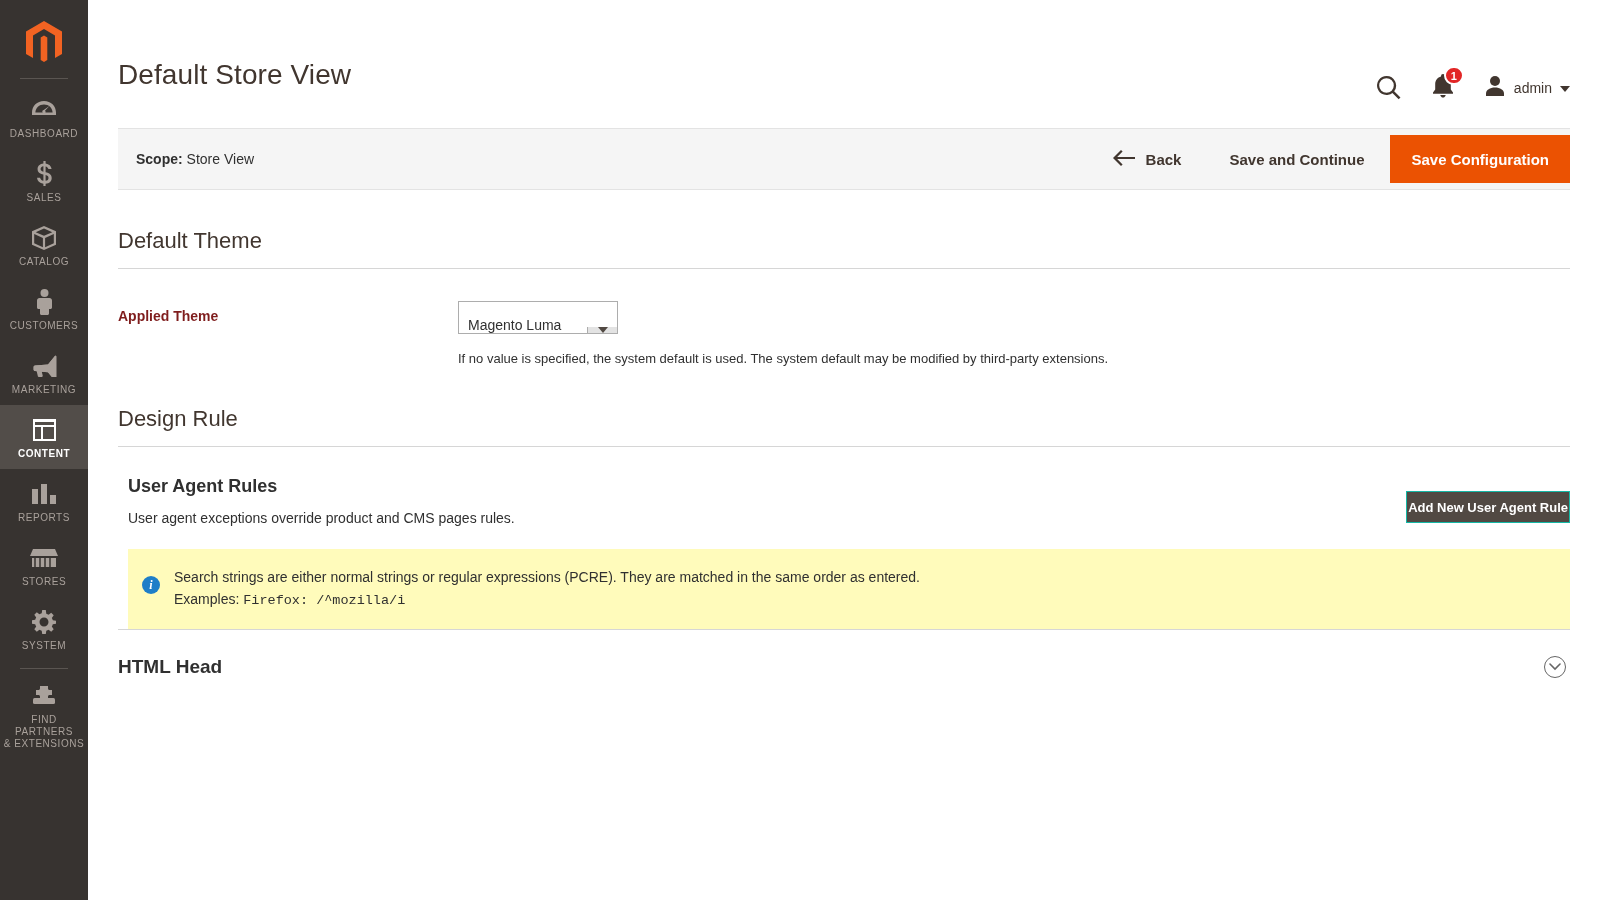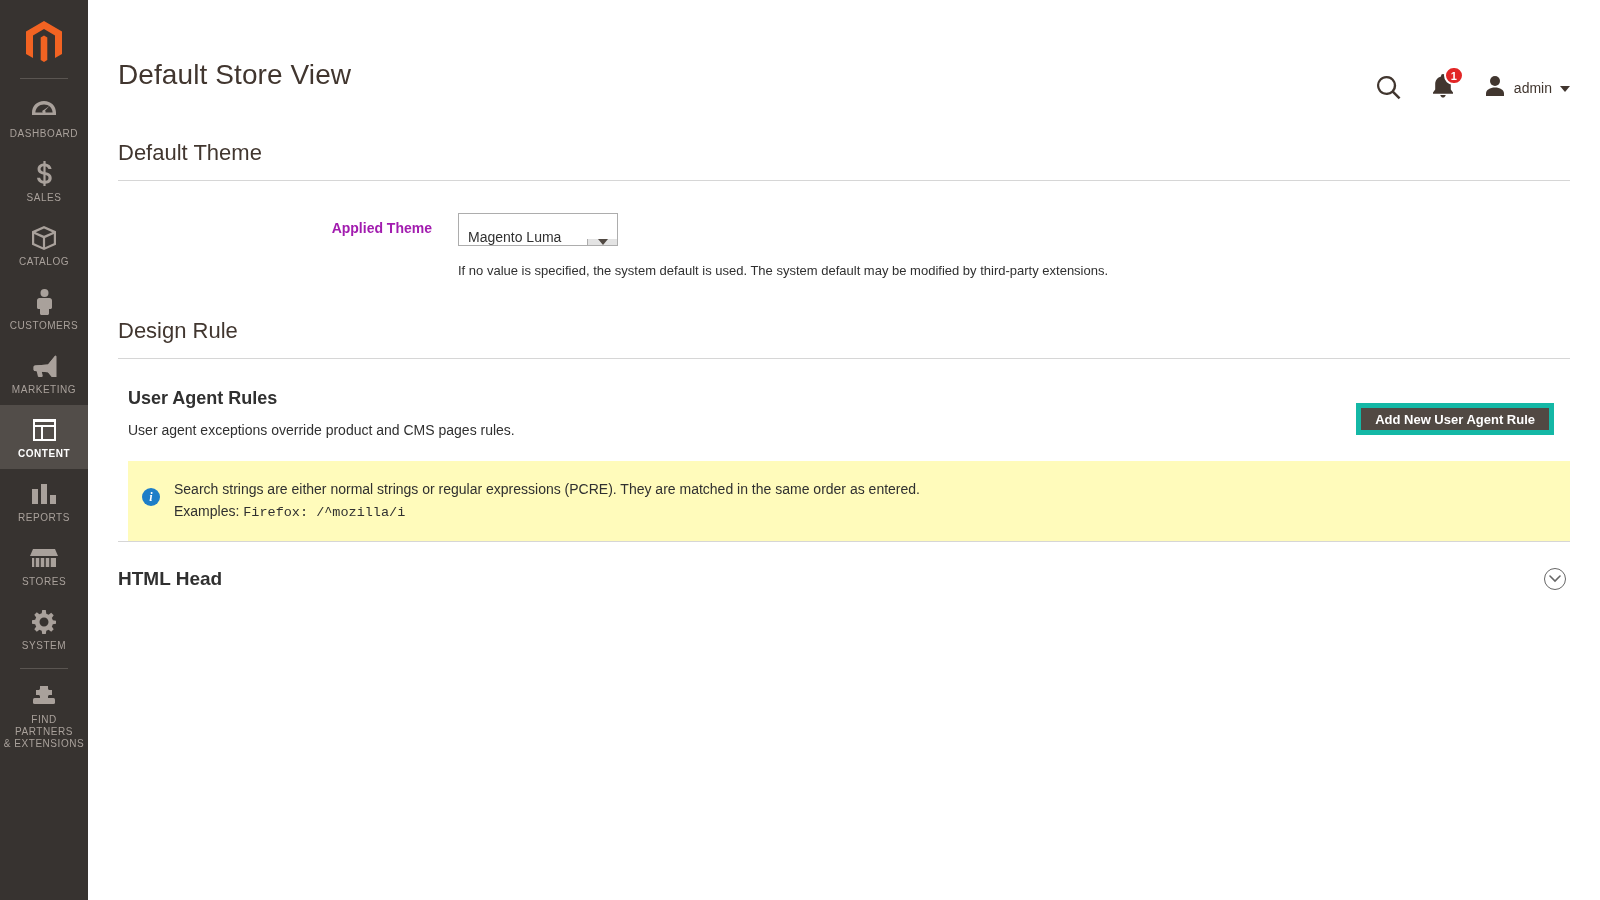--- a/index.html
+++ b/index.html
@@ -127,22 +127,22 @@
   }
   .section-rule { height: 1px; background: #d6d6d6; width: 100%; }
 
   
   .field-row {
     display: flex; align-items: flex-start;
     padding-top: 32px;
   }
   .field-label {
     width: 340px; min-width: 340px;
-    text-align: right; padding-right: 26px; padding-top: 7px;
-    font-size: 14px; font-weight: bold; color: #a21caf;
+    padding-right: 26px; padding-top: 7px;
+    font-size: 14px; font-weight: bold; color: #7f1d1d;
   }
   .field-control { display: flex; flex-direction: column; }
   .select-wrap {
     display: flex; align-items: flex-end;
     width: 160px; height: 33px;
     border: 1px solid #adadad; background: #ffffff;
   }
   .select-value {
     flex: 1; display: flex; align-items: center;
     padding: 0 9px; font-size: 14px; color: #303030;
@@ -166,23 +166,23 @@
   .ua-head-row {
     display: flex; align-items: flex-start; justify-content: space-between;
   }
   .ua-title {
     font-size: 18px; font-weight: bold; color: #303030; line-height: 22px;
   }
   .ua-desc {
     font-size: 14px; color: #303030; padding-top: 12px; line-height: 18px;
   }
   .add-rule-btn {
-    background: #514943; border: 5px solid #14b8a6; color: #ffffff;
+    background: #514943; border: 1px solid #14b8a6; color: #ffffff;
     font-size: 13px; font-weight: bold; cursor: pointer;
-    height: 32px; padding: 0 14px; margin-top: 16px; margin-right: 16px;
+    height: 32px; padding: 0 1px; margin-top: 16px; margin-right: 0;
     font-family: "Liberation Sans", sans-serif; white-space: nowrap;
   }
 
   
   .ua-table {
     width: 100%; border-collapse: collapse; margin-top: 34px;
     table-layout: fixed;
   }
   .ua-table th {
     background: #514943; color: #ffffff;
@@ -370,20 +370,41 @@
                 <circle cx="11" cy="6" r="5"></circle>
                 <path d="M11 12.5c-5 0-9 2.6-9 5.9V21h18v-2.6c0-3.3-4-5.9-9-5.9z"></path>
               </svg>
           </span>
           <span class="admin-name">admin</span>
           <span class="caret-down"></span>
         </div>
       </div>
     </div>
 
+    <div class="action-bar">
+      <div class="scope-text">
+        <b>Scope:</b>
+        <span>Store View</span>
+      </div>
+
+      <div class="action-right">
+        <button class="back-btn">
+          <span class="back-arrow">
+            <svg width="22" height="16" viewBox="0 0 22 16">
+                <path d="M8 0L0 8l8 8 1.6-1.6L4.2 9H22V7H4.2l5.4-5.4z"></path>
+              </svg>
+          </span>
+          <span>Back</span>
+        </button>
+
+        <button class="save-continue-btn">Save and Continue</button>
+
+        <button class="save-config-btn">Save Configuration</button>
+      </div>
+    </div>
 
     <div class="content-pad">
 
       <div>
         <h2 class="section-title">Default Theme</h2>
         <div class="section-rule"></div>
 
         <div class="field-row">
           <div class="field-label">Applied Theme</div>
           <div class="field-control">

